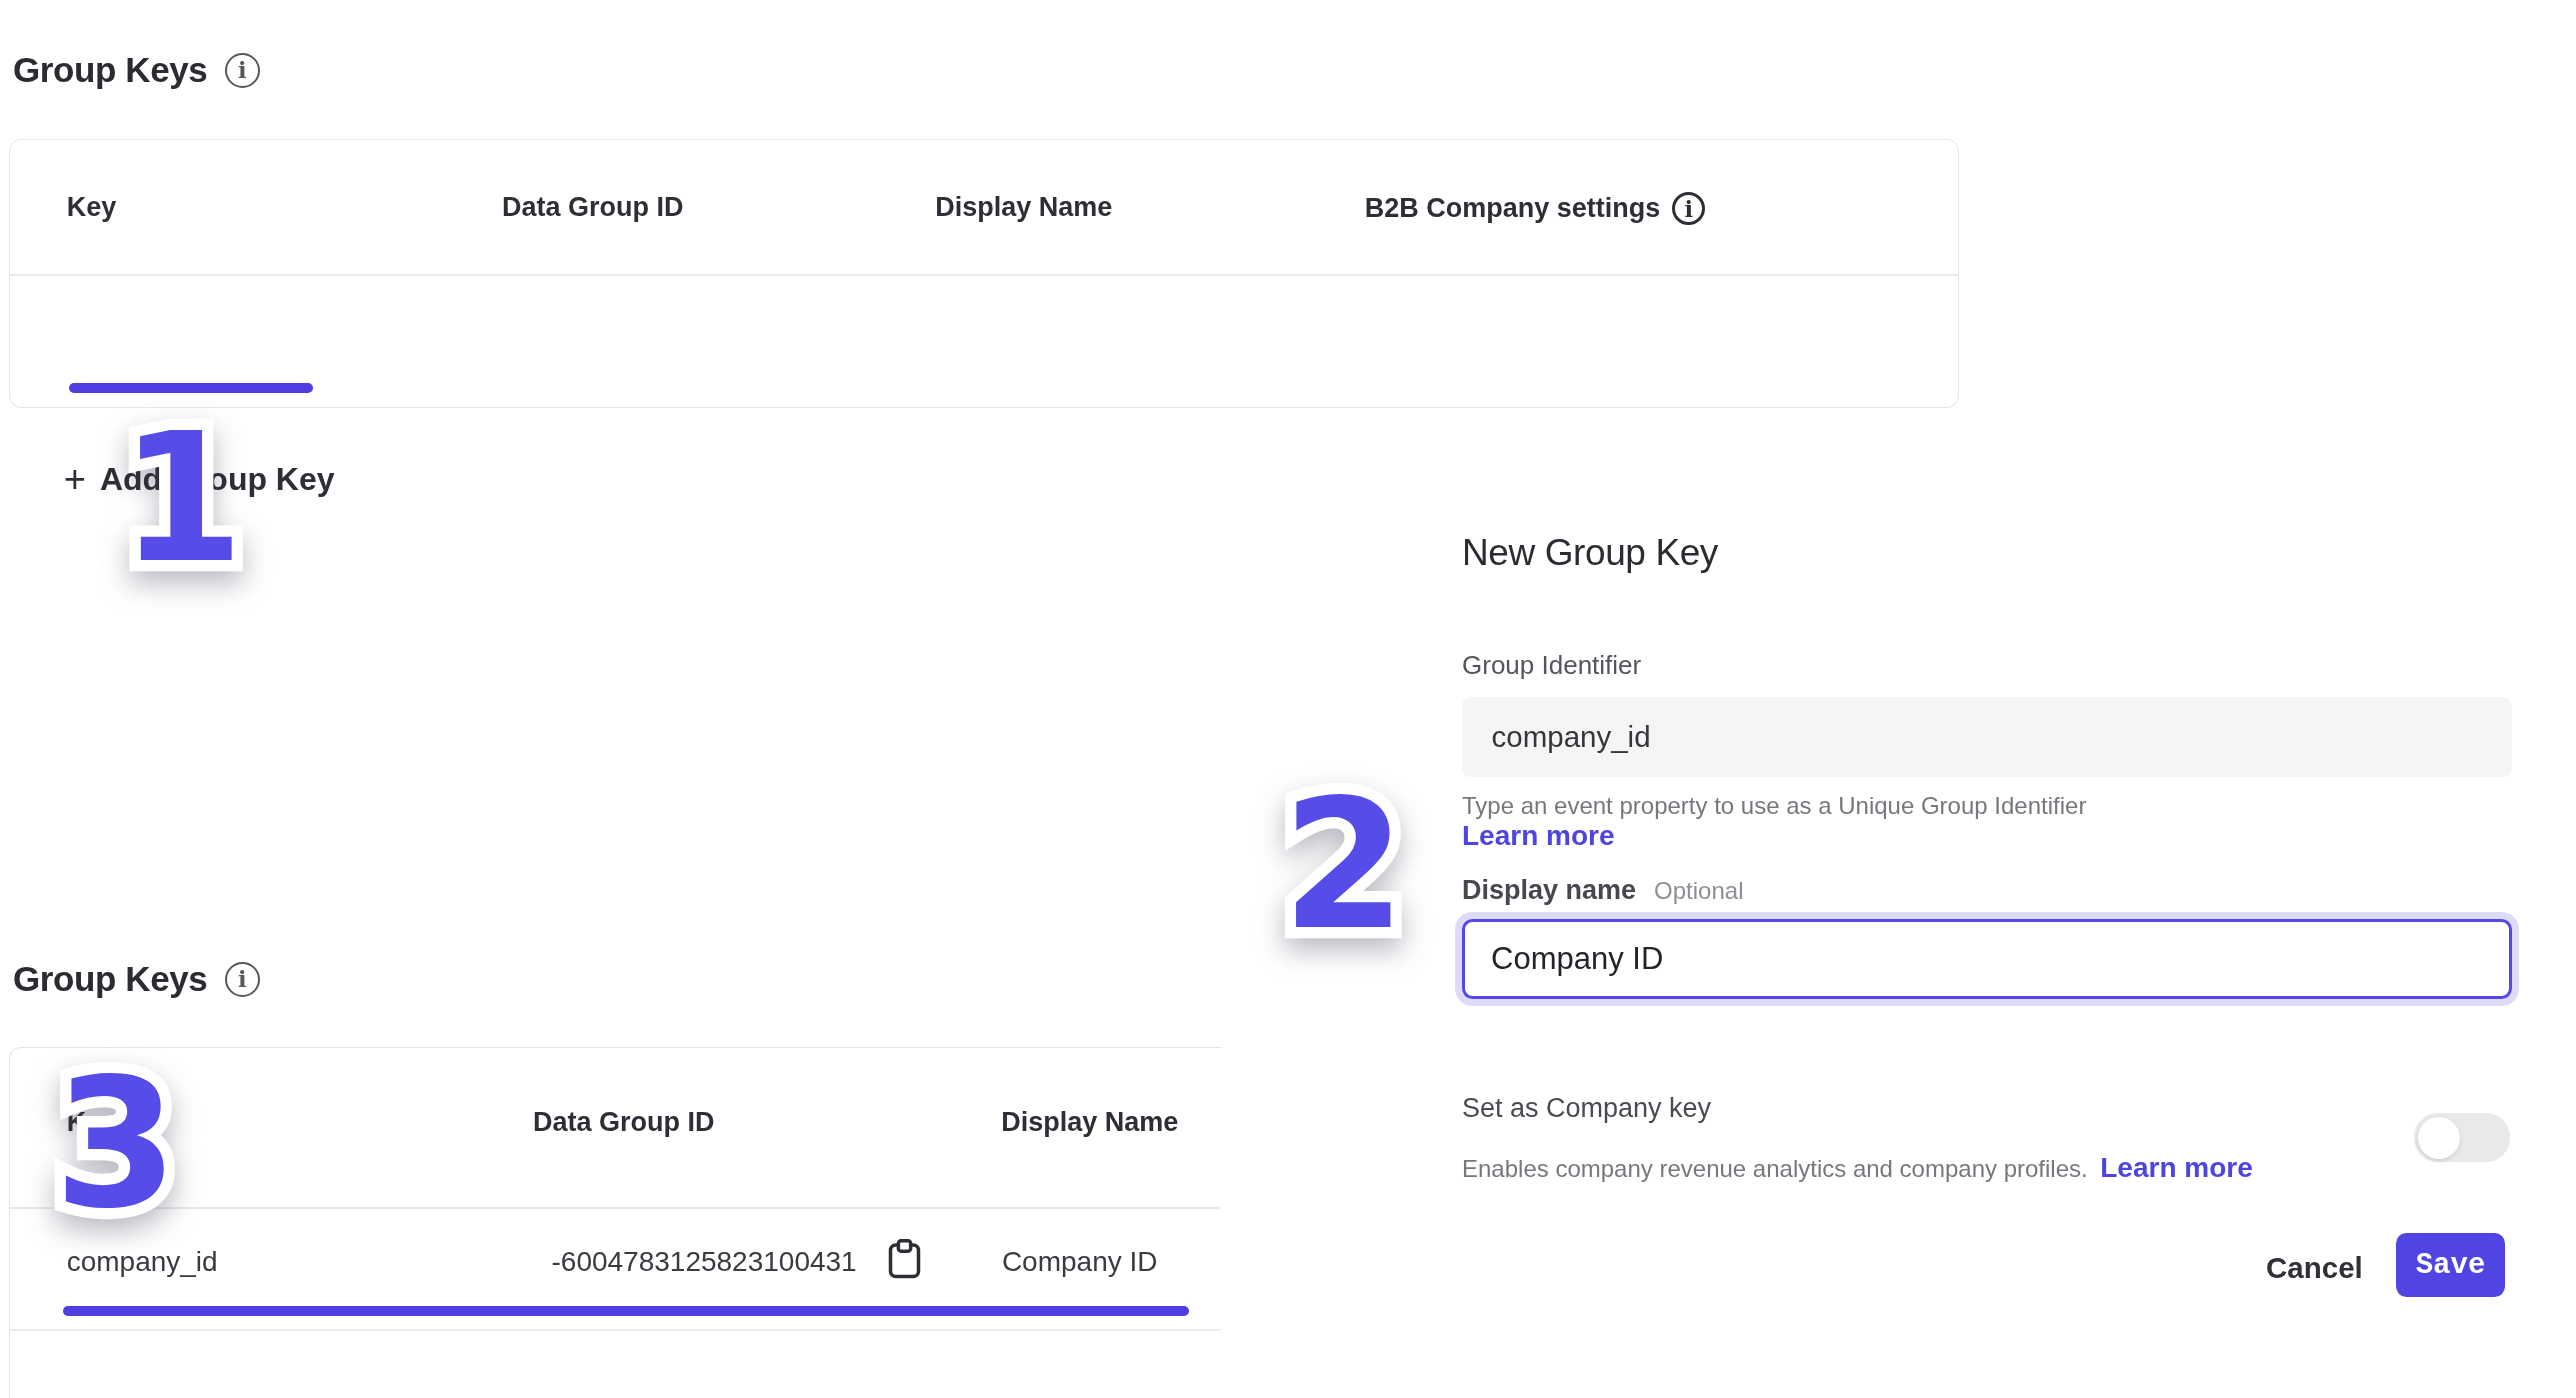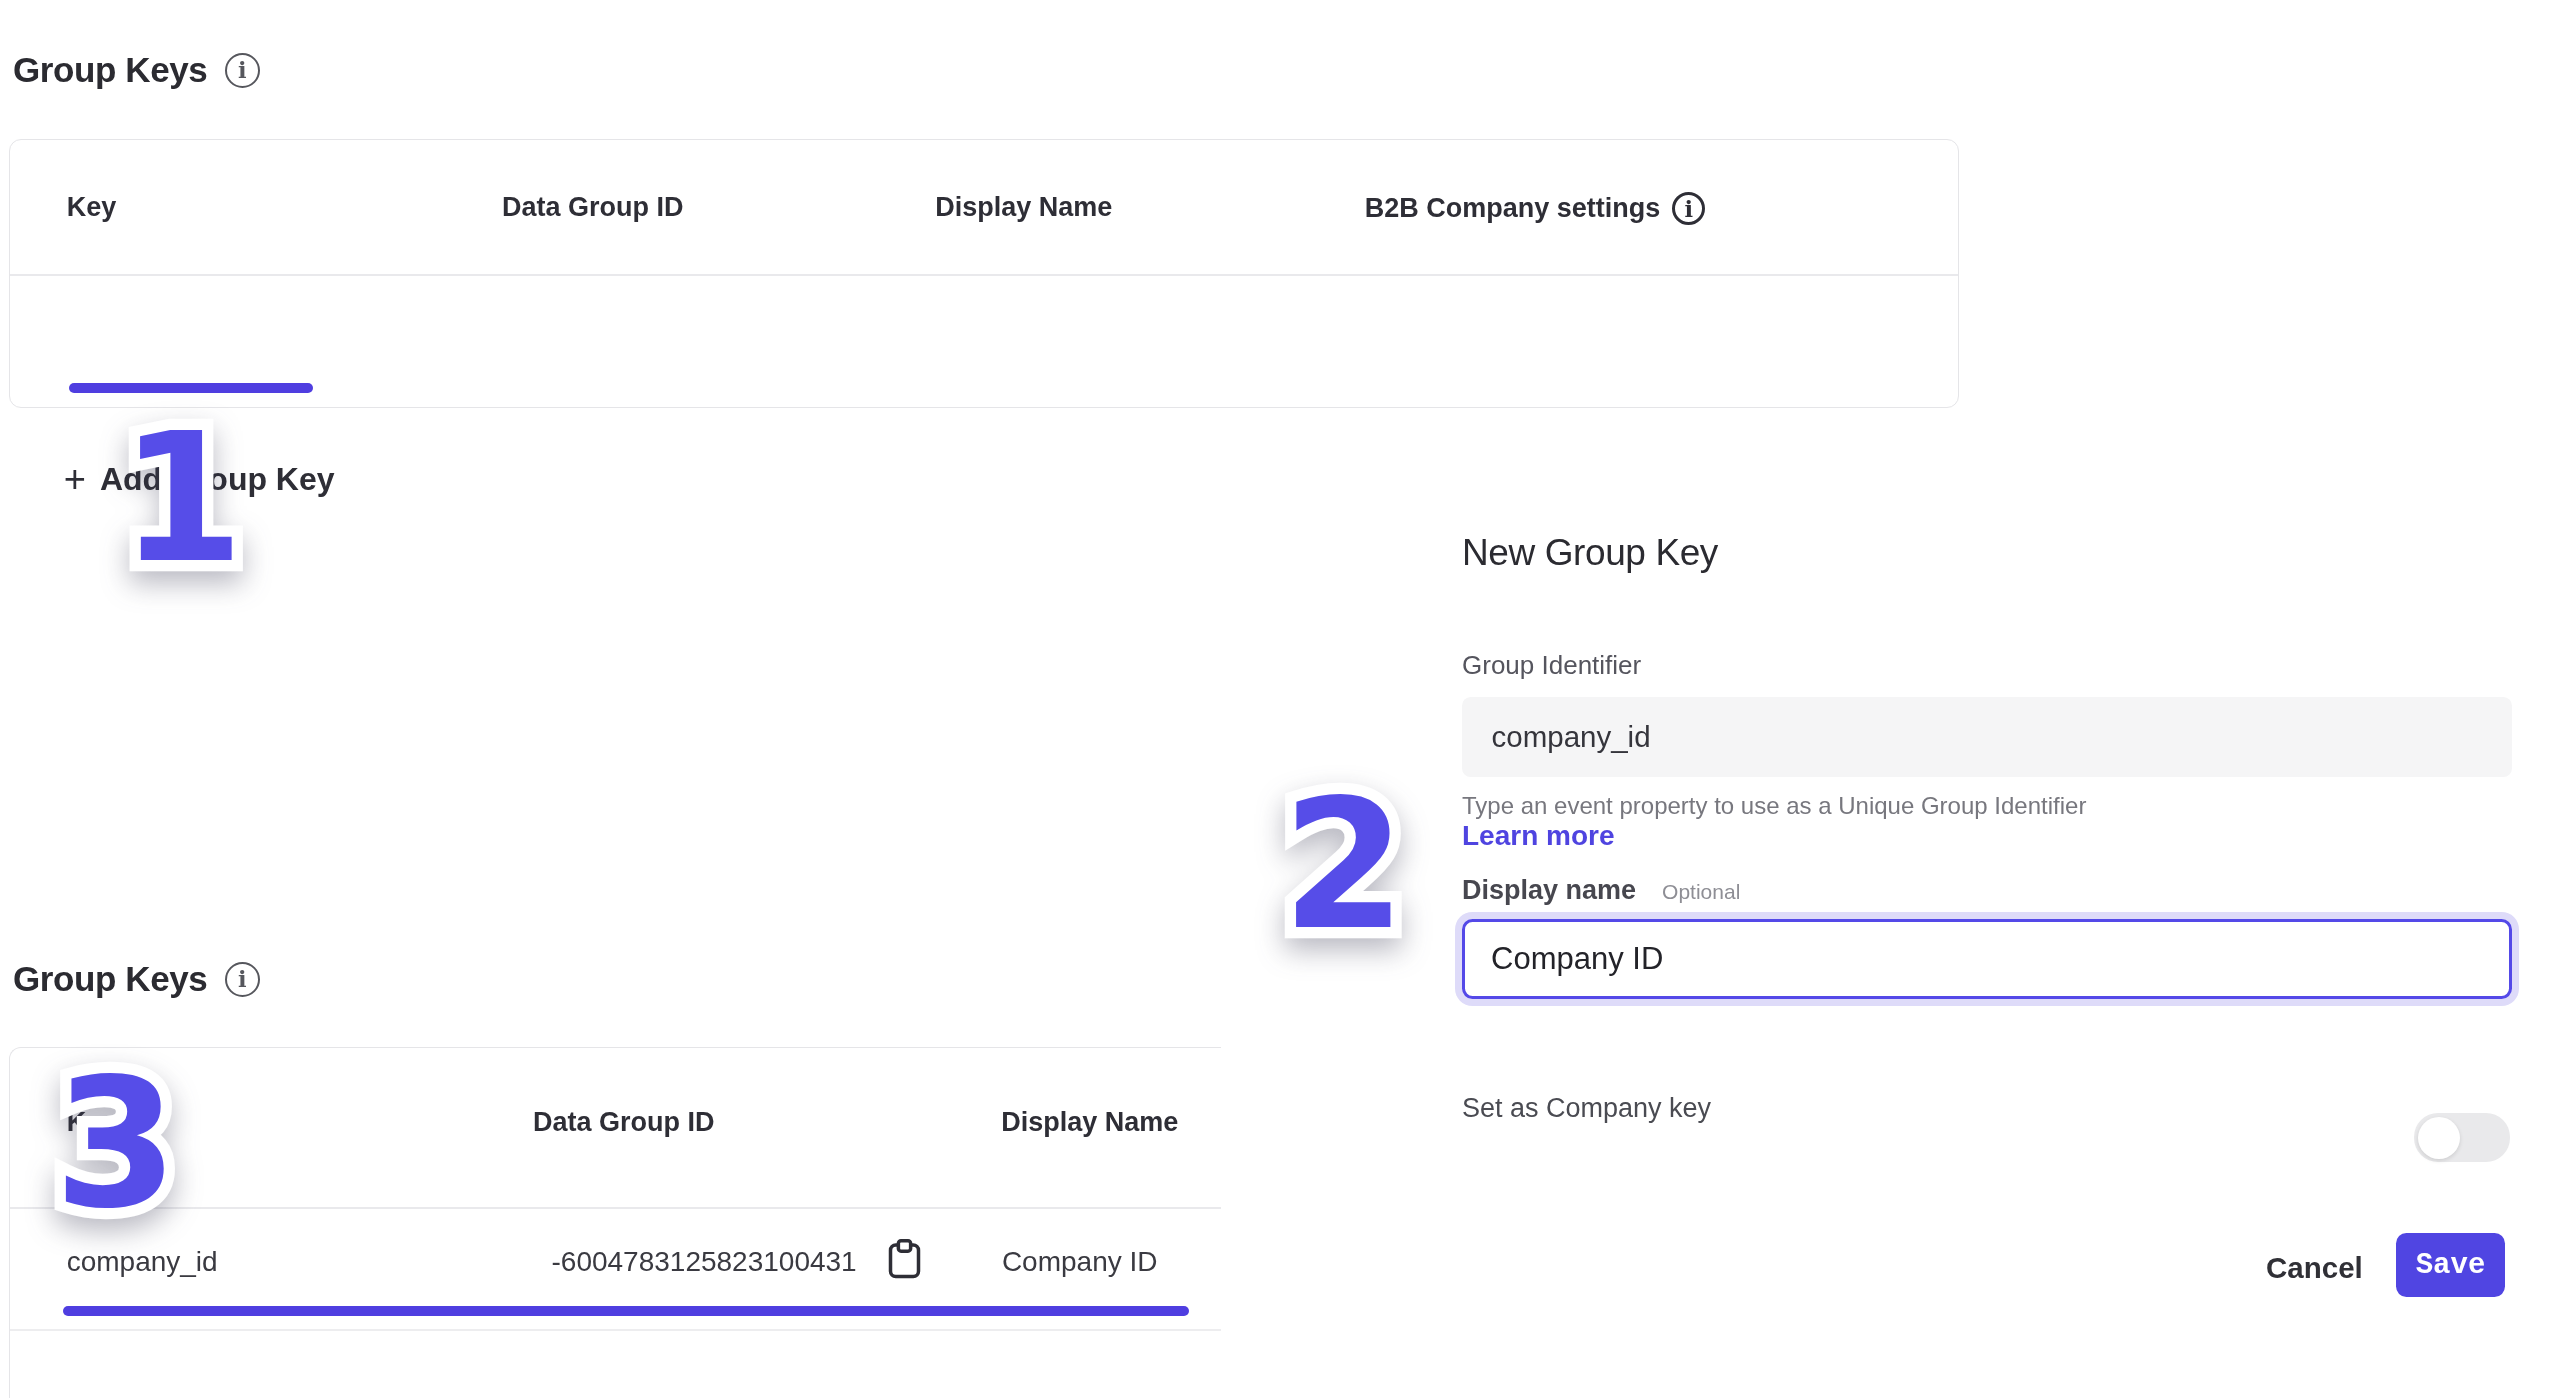--- a/index.html
+++ b/index.html
@@ -35,21 +35,21 @@
   .step .outline { color:#fff; -webkit-text-stroke:22.6px #ffffff;
                    filter: drop-shadow(0 12px 14px rgba(55,55,80,0.35)); }
   .step .fill { position:relative; color:#564de8; }
 
   
   .panel { position:absolute; left:1462px; top:0; width:1050px; height:1398px; }
   .panel .el { position:absolute; }
   .form-title { font-size:37px; font-weight:400; color:#2b2b31; letter-spacing:-0.4px; }
   .field-label { font-size:26px; color:#55555e; }
   .field-label.strong { font-weight:700; color:#47474f; font-size:27px; }
-  .optional { font-size:21px; color:#8e8e95; font-weight:400; margin-left:26px; }
+  .optional { font-size:24px; color:#8e8e95; font-weight:400; margin-left:18px; }
   .text-input { width:1050px; height:80px; border:none; border-radius:8.7px; background:#f5f5f6;
                 font-family:"Liberation Sans","DejaVu Sans",sans-serif;
                 font-size:29.5px; color:#35353c; padding:0 29.5px; outline:none; }
   .text-input.focused { background:#fff; border:3.5px solid #5449e8; border-radius:10.4px;
                         box-shadow:0 0 0 7px #dedbf9; color:#232329; font-size:31px; padding:0 26px; }
   .helper { font-size:24px; color:#77777e; }
   .link { font-size:28px; color:#4f44e0; font-weight:600; cursor:pointer; text-decoration:none; }
   .helper-row { display:flex; justify-content:space-between; align-items:baseline; width:1050px; }
 
   .toggle { position:absolute; width:96px; height:49px; border-radius:24px; background:#e9e9eb; cursor:pointer; }
@@ -104,20 +104,24 @@
       <a class="link">Learn more</a>
     </div>
 
     <div class="el" style="left:0; top:875px; display:flex; align-items:baseline;">
       <span class="field-label strong">Display name</span>
       <span class="optional">Optional</span>
     </div>
     <input class="el text-input focused" style="left: 0px; top: 919px;" type="text" value="Company ID">
 
     <span class="el field-label strong" style="left:0; top:1093px; font-weight:500; color:#4a4b52;">Set as Company key</span>
+    <div class="el" style="left:0; top:1152px;">
+      <span class="helper">Enables company revenue analytics and company profiles.</span>
+      <a class="link" style="margin-left:8.7px;">Learn more</a>
+    </div>
     <div class="toggle" style="left:952px; top:1113px;">
       <div class="knob"></div>
     </div>
 
     <button class="cancel-btn" style="left:804px; top:1251px;">Cancel</button>
     <button class="save-btn" style="left:934px; top:1233px;font-family:Liberation Mono, monospace;">Save</button>
   </div>
 
   <div class="step" style="left:1282px; top:777px;">
     <span class="layer outline">2</span>

